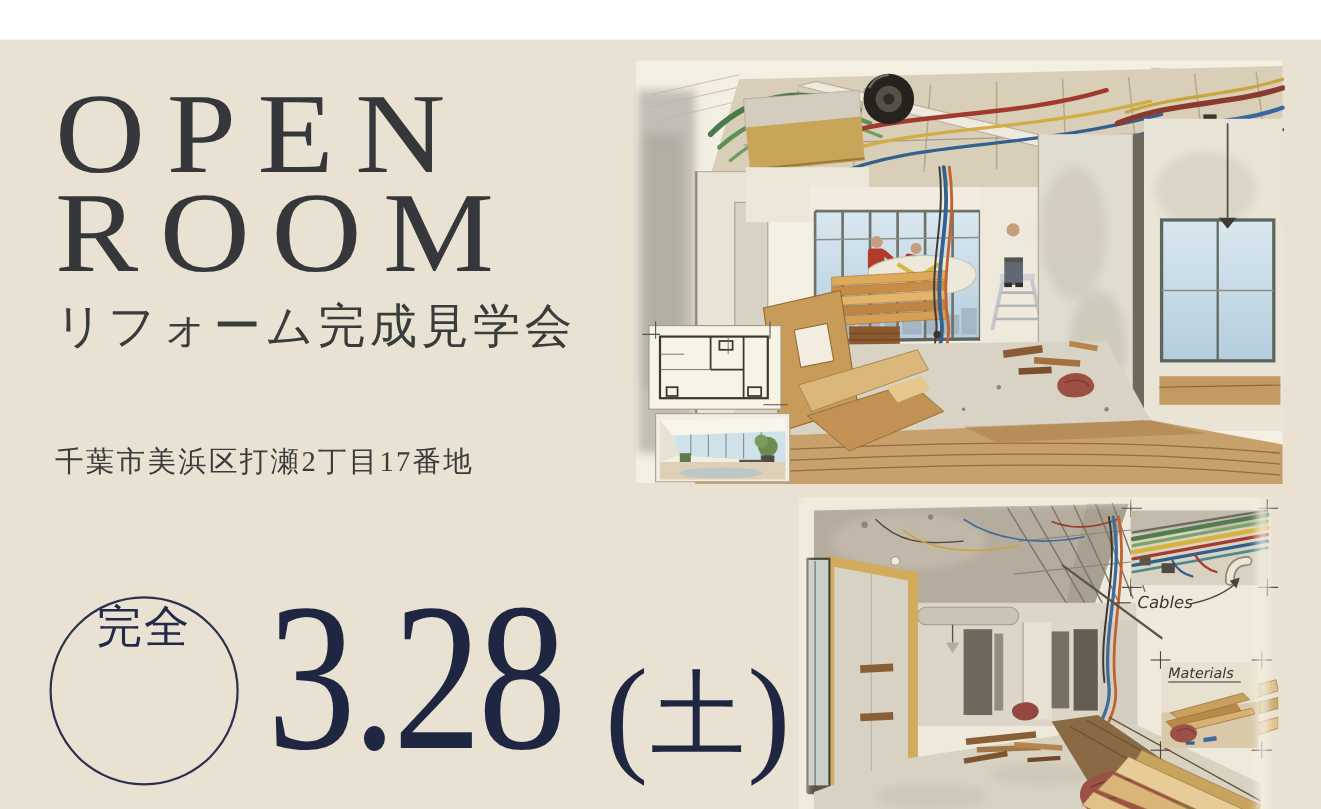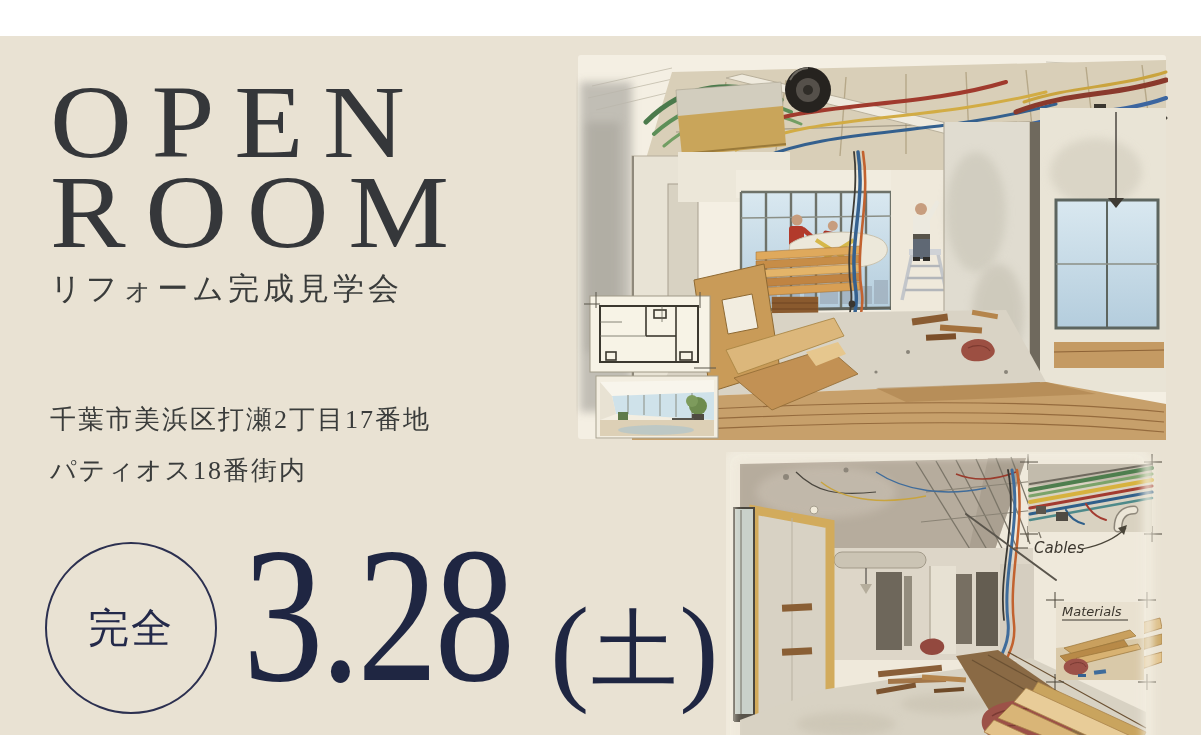--- a/index.html
+++ b/index.html
@@ -15,33 +15,33 @@
   .title{
     position:absolute;left:50px;top:41px;
     font-size:104px;line-height:90px;
     letter-spacing:18px;
     color:#35373a;
     transform:scaleX(1.09);transform-origin:left top;
     white-space:nowrap;
   }
   .subtitle{
     position:absolute;left:50px;top:232px;
-    font-size:31px;letter-spacing:4px;
+    font-size:43px;letter-spacing:4px;
     color:#3a3c3b;white-space:nowrap;
   }
   .address{
     position:absolute;left:50px;top:358px;
     font-size:26px;line-height:51px;letter-spacing:2px;
     color:#3a3c3b;white-space:nowrap;
   }
   .badge{
     position:absolute;left:45px;top:506px;
     width:172px;height:172px;
     border:2px solid #2c3050;border-radius:50%;
-    display:flex;flex-direction:column;align-items:center;justify-content:center;
+    display:flex;flex-direction:column;align-items:center;justify-content:flex-start;
     font-size:41px;line-height:52px;letter-spacing:2px;
     color:#23294a;text-align:center;box-sizing:border-box;
   }
   .date-number{
     position:absolute;left:243px;top:484px;
     font-size:192px;line-height:1;letter-spacing:-4px;
     color:#1f2642;
     transform:scaleX(0.84);transform-origin:left top;
     white-space:nowrap;
   }
@@ -65,21 +65,20 @@
 
   <div class="title">
     <div>OPEN</div>
     <div>ROOM</div>
   </div>
 
   <div class="subtitle">リフォーム完成見学会</div>
 
   <div class="address">
     <div>千葉市美浜区打瀬2丁目17番地</div>
-    <div>パティオス18番街内</div>
   </div>
 
   <div class="badge">
     <div>完全</div>
   </div>
 
   <div class="date-number">3.28</div>
   <div class="date-day">
     <span class="paren">(</span>
     <span class="kanji">土</span>

